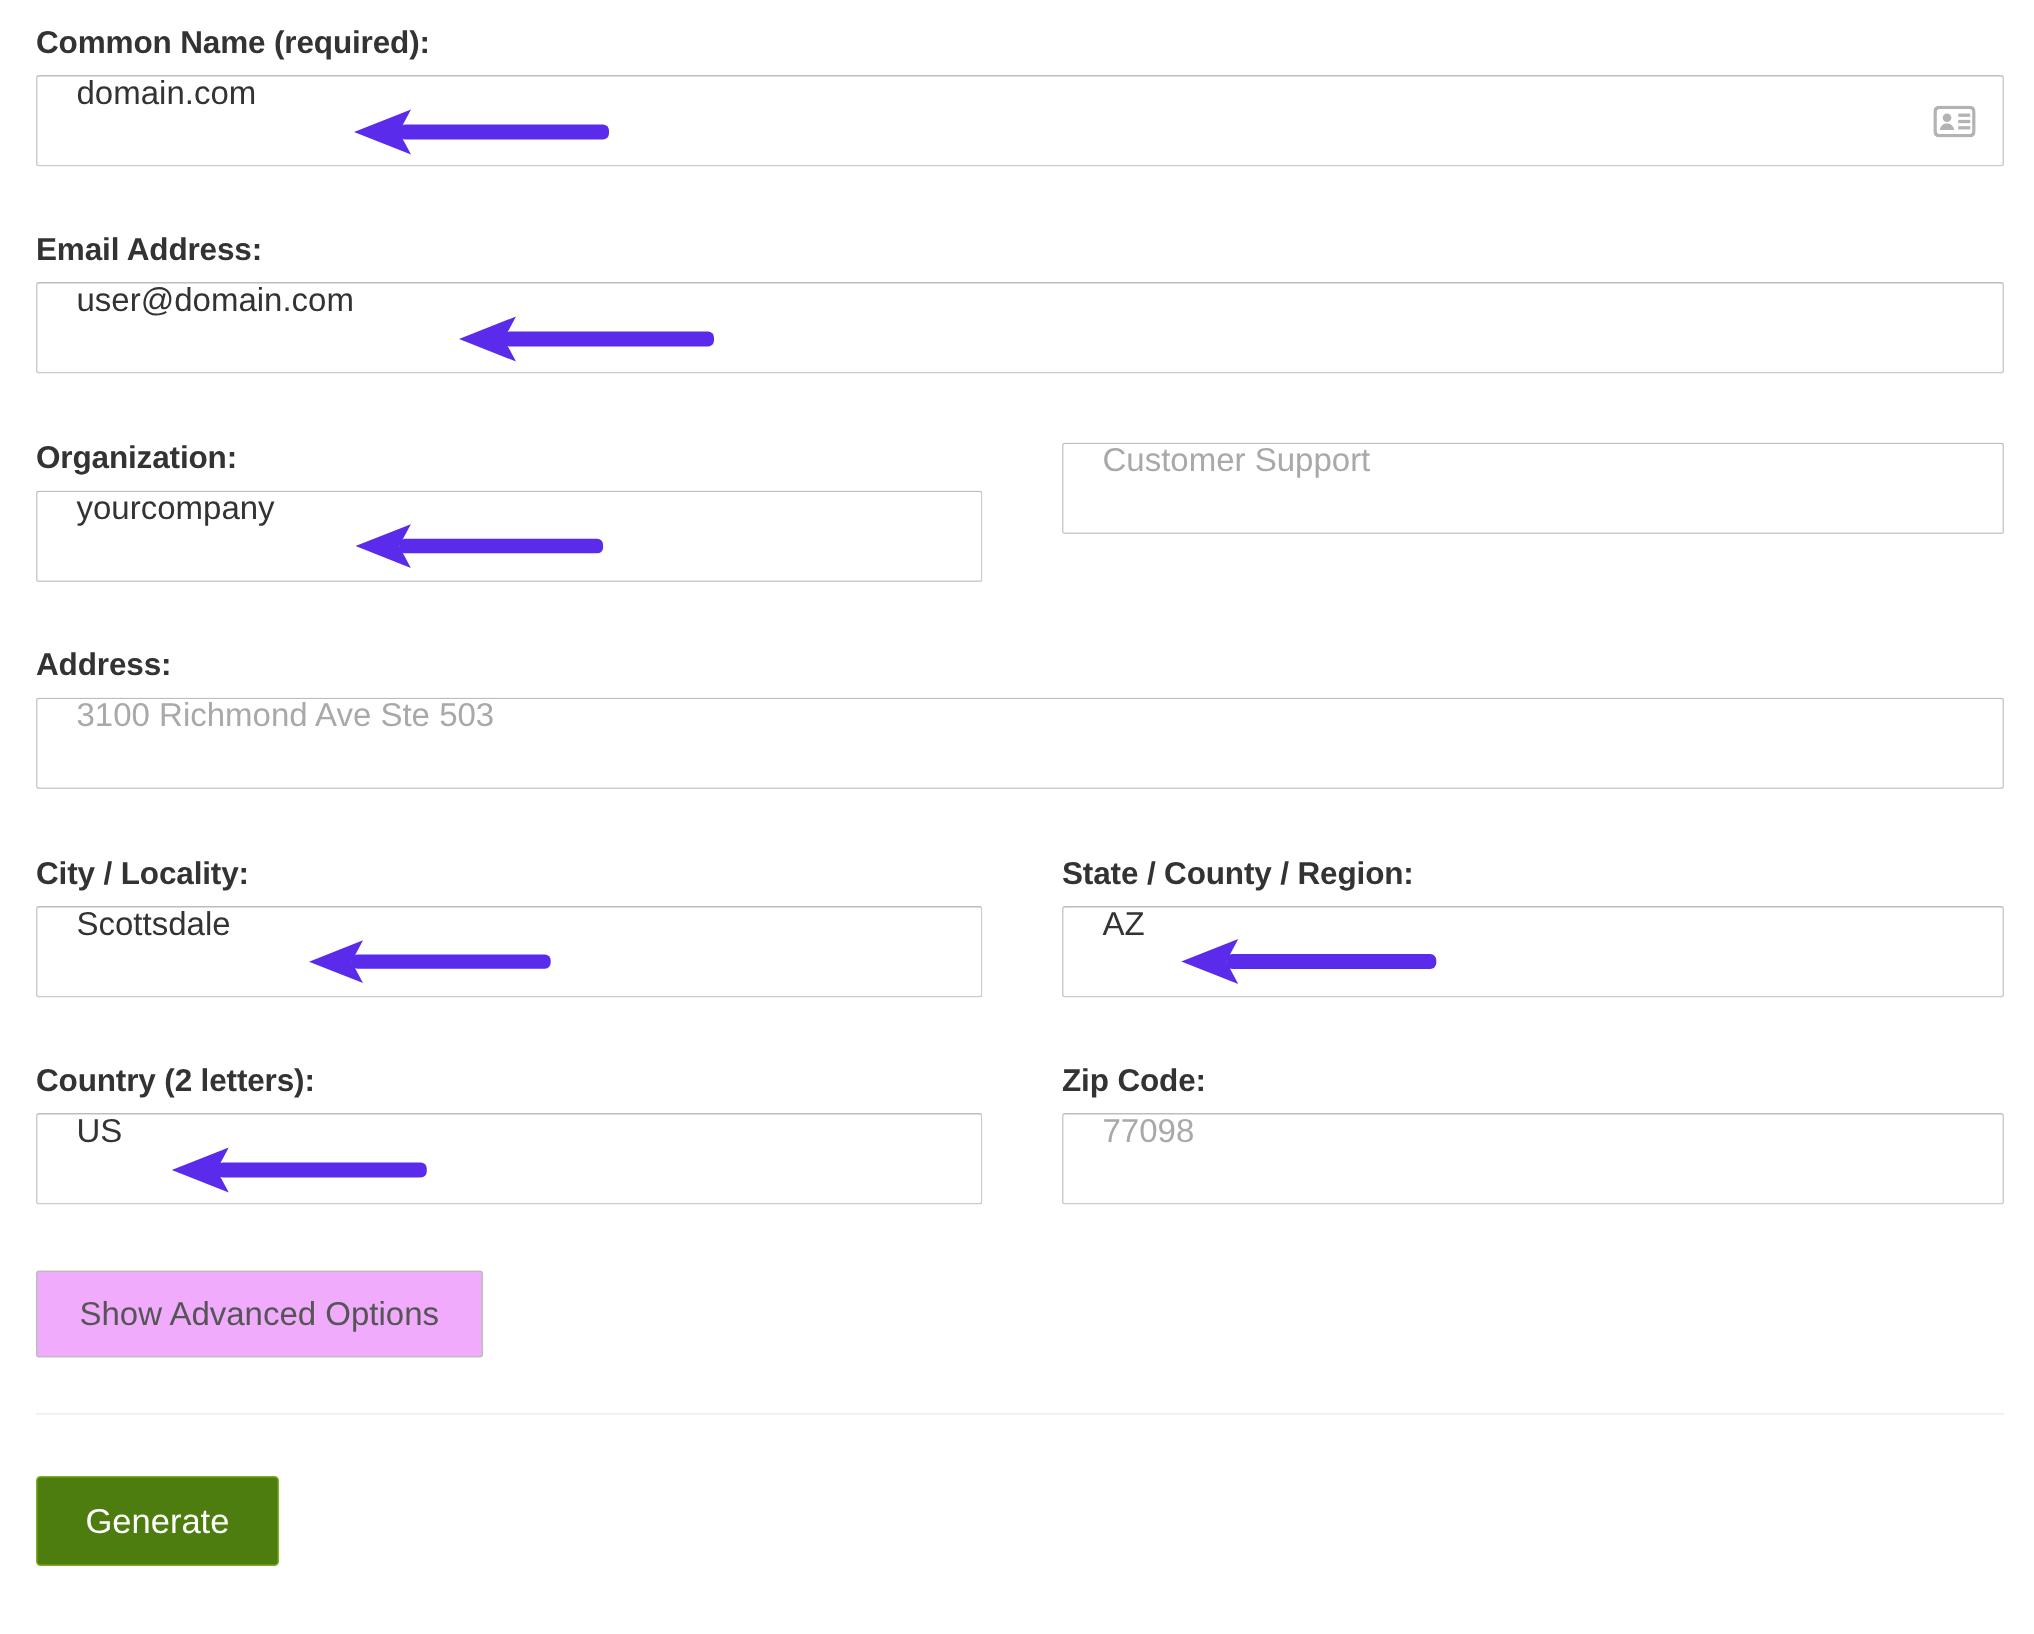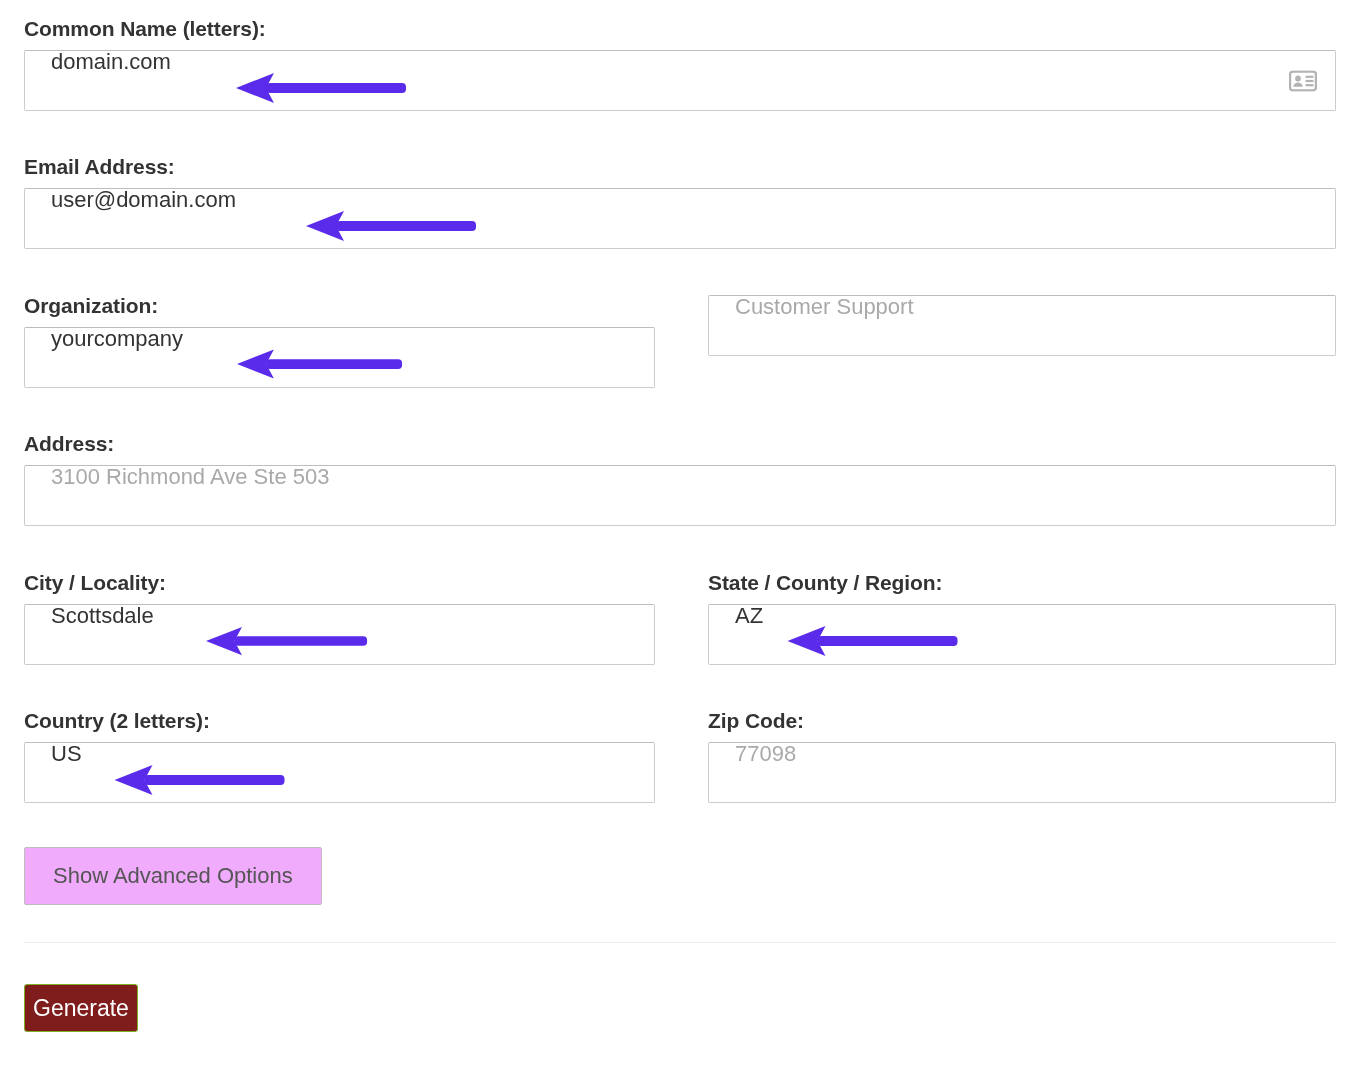--- a/index.html
+++ b/index.html
@@ -85,23 +85,23 @@
     font-size: 22px;
     color: #555555;
     line-height: 1;
     white-space: nowrap;
   }
 
   .btn-primary {
     display: inline-flex;
     align-items: center;
     justify-content: center;
-    height: 48px;
-    padding: 0 8px;
-    background: #7f1d1d;
+    height: 60px;
+    padding: 0 32px;
+    background: #4d7c0f;
     border: 1px solid #7fae22;
     border-radius: 3px;
     font-size: 23px;
     color: #ffffff;
     line-height: 1;
     white-space: nowrap;
   }
 
   .divider {
     position: absolute;
@@ -120,21 +120,21 @@
     <g id="left-arrow-shape">
       <path d="M 0 16 L 38 1 L 30 16 L 38 31 Z"></path>
       <rect x="30" y="11" width="140" height="10" rx="4"></rect>
     </g>
   </defs>
 </svg>
 
 <div class="page">
 
   <div class="block col-full" style="top:18px;">
-    <label class="field-label">Common Name (letters):</label>
+    <label class="field-label">Common Name (required):</label>
     <div class="input-box">
       <span class="input-text">domain.com</span>
       <svg class="card-icon" viewBox="0 0 28 21">
         <rect x="1" y="1" width="26" height="19" rx="3" fill="none" stroke="#b3b3b3" stroke-width="2.4"></rect>
         <circle cx="9" cy="8" r="2.9" fill="#b3b3b3"></circle>
         <path d="M4.2 16.2 c0.6 -3 2.6 -4.3 4.8 -4.3 s4.2 1.3 4.8 4.3 z" fill="#b3b3b3"></path>
         <rect x="16.5" y="5.2" width="8" height="2.2" fill="#b3b3b3"></rect>
         <rect x="16.5" y="9.4" width="8" height="2.2" fill="#b3b3b3"></rect>
         <rect x="16.5" y="13.6" width="8" height="2.2" fill="#b3b3b3"></rect>
       </svg>

